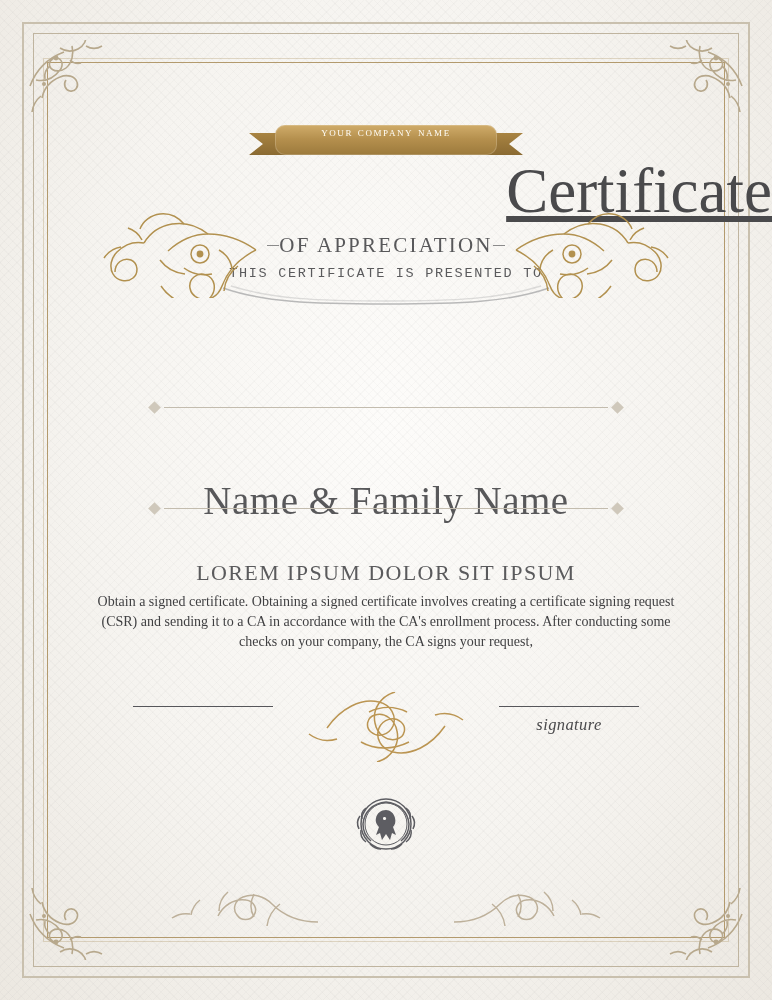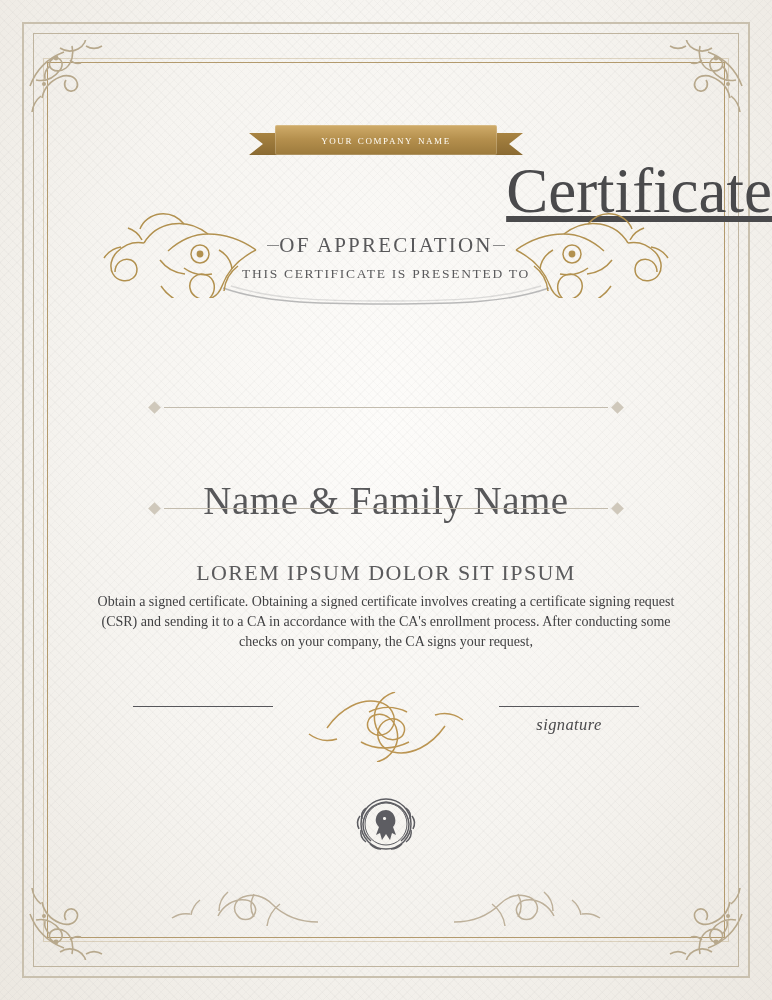--- a/index.html
+++ b/index.html
@@ -91,24 +91,23 @@
     height: 22px;
     background: linear-gradient(180deg,#a98442,#8a6a32);
   }
   .ribbon .tail-l { left: -14px;  clip-path: polygon(0 0, 100% 0, 100% 100%, 0 100%, 14px 50%); }
   .ribbon .tail-r { right: -14px; clip-path: polygon(0 0, 100% 0, calc(100% - 14px) 50%, 100% 100%, 0 100%); }
   .ribbon .band {
     position: absolute;
     left: 12px; right: 12px; top: 0;
     height: 30px;
     background: linear-gradient(180deg,#d0ac6a 0%, #b48f4d 48%, #9c7a3c 100%);
-    border-radius: 2px;
+    border-radius: 10px;
     box-shadow: inset 0 0 0 1px rgba(255,255,255,0.18);
     display: flex;
-    align-items: center;
     justify-content: center;
   }
   .ribbon .band span {
     font-family: "Liberation Serif", serif;
     font-size: 12.5px;
     letter-spacing: 1.6px;
     color: #fffdf6;
     font-variant: small-caps;
     text-transform: lowercase;
     white-space: nowrap;
@@ -144,21 +143,21 @@
     font-family: "Liberation Serif", serif;
     font-size: 21px;
     letter-spacing: 2.2px;
     color: #58585a;
   }
   .presented {
     position: absolute;
     left: 0; right: 0;
     top: 266px;
     text-align: center;
-    font-family: Liberation Serif, serif;
+    font-family: Liberation Mono, monospace;
     font-size: 13.5px;
     letter-spacing: 1.7px;
     color: #5a5a5c;
   }
   .swoosh {
     position: absolute;
     left: 50%;
     top: 284px;
     transform: translateX(-50%);
     width: 330px;

